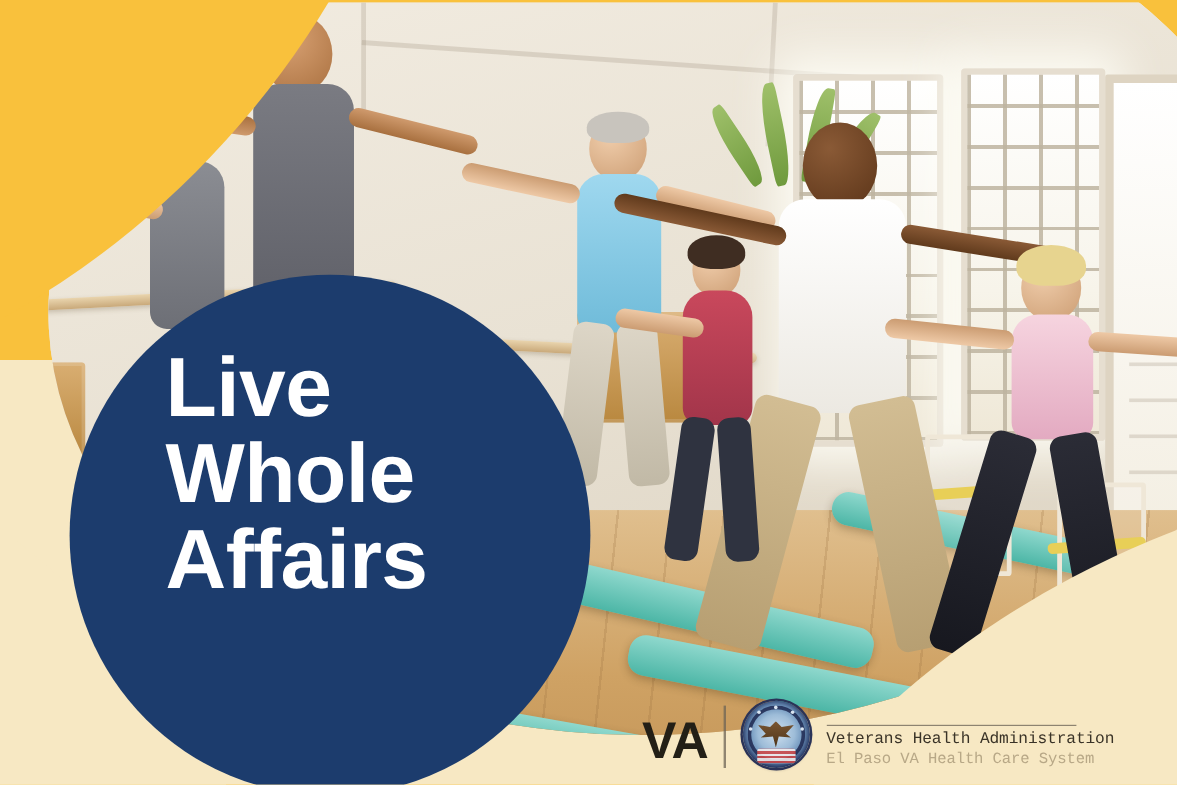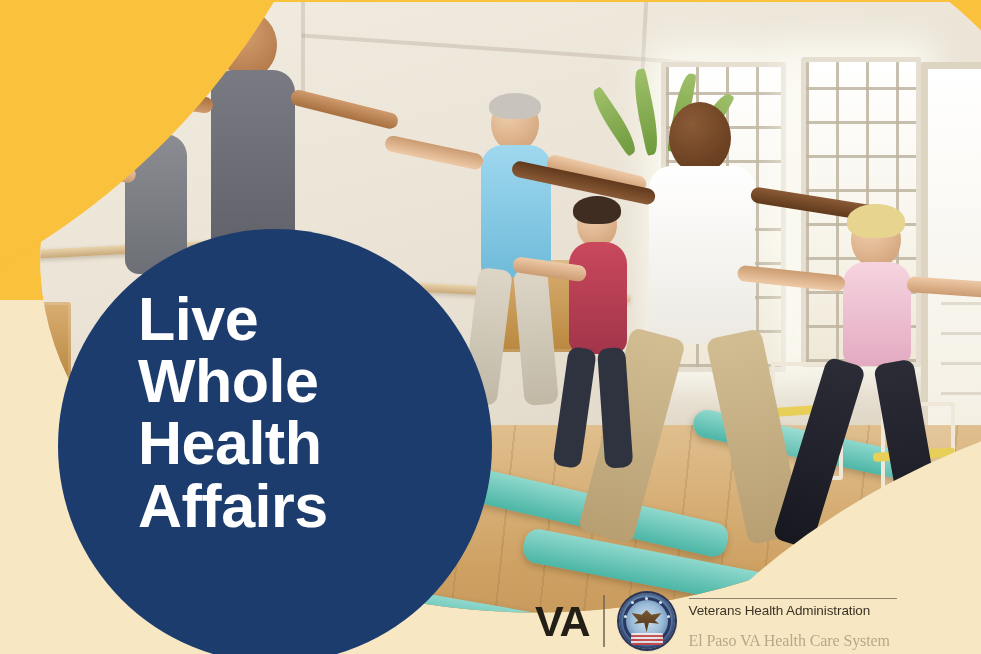--- a/index.html
+++ b/index.html
@@ -165,40 +165,40 @@
     border-radius: 50%;
     background: #1C3C6D;
   }
   .headline {
     position: absolute;
     left: 84px;
     top: 288px;
     width: 400px;
     color: #ffffff;
     font-weight: 800;
-    font-size: 61px;
+    font-size: 70px;
     line-height: 1.02;
     letter-spacing: -0.5px;
     text-align: left;
     padding-left: 54px;
     box-sizing: border-box;
     font-family: "Liberation Sans", sans-serif;
   }
   .headline .hl {
     display: block;
     white-space: nowrap;
   }
 
   
   .va-lockup {
     position: absolute;
     left: 535px;
-    top: 588px;
+    top: 574px;
     display: flex;
-    align-items: center;
+    align-items: flex-end;
     height: 66px;
   }
   .va-word {
     font-family: "Liberation Sans", sans-serif;
     font-weight: 800;
     font-size: 43px;
     letter-spacing: -1px;
     color: #231f16;
     line-height: 1;
     margin-right: 13px;
@@ -262,35 +262,35 @@
     letter-spacing: -0.2px;
     white-space: nowrap;
   }
   .va-divider {
     width: 208px;
     height: 1px;
     background: #8d8370;
     margin: 4px 0 4px 0;
   }
   .va-line2 {
-    font-family: Liberation Sans, sans-serif;
+    font-family: Liberation Mono, monospace;
     font-weight: 400;
     font-size: 13.5px;
     color: #3a3327;
     letter-spacing: -0.1px;
     white-space: nowrap;
   }
   .va-line3 {
-    font-family: Liberation Serif, serif;
+    font-family: Liberation Mono, monospace;
     font-weight: 400;
-    font-size: 16px;
+    font-size: 13px;
     color: #b8a887;
     letter-spacing: -0.1px;
     white-space: nowrap;
-    margin-top: 14px;
+    margin-top: 1px;
   }
 </style>
 </head>
 <body>
 
 <div id="poster">
 
   <div class="yellow-field"></div>
 
   <div class="cream-wedge"></div>
@@ -396,21 +396,20 @@
 
   <div class="corner" style="left:-360px;top:-380px;width:740px;height:740px;border-radius:0 0 100% 0;"></div>
   <div class="corner" style="left:866px;top:-320px;width:420px;height:440px;border-radius:0 0 0 100%;"></div>
   <div class="corner" style="left:-420px;top:300px;width:700px;height:700px;border-radius:0 100% 0 0;background:#F7E8C3;"></div>
   <div class="corner" style="left:556px;top:380px;width:760px;height:600px;border-radius:100% 0 0 0;background:#F7E8C3;"></div>
 
   <div class="navy-circle"></div>
   <div class="headline">
     <span class="hl">Live</span>
     <span class="hl">Whole</span>
-    <span class="hl">Health</span>
     <span class="hl">Affairs</span>
   </div>
 
   <div class="va-lockup">
     <div class="va-word">VA</div>
     <div class="va-rule"></div>
     <div class="va-seal">
       <div class="seal-ring"></div>
       <div class="seal-star" style="left:26px;top:4px;"></div>
       <div class="seal-star" style="left:40px;top:8px;"></div>

